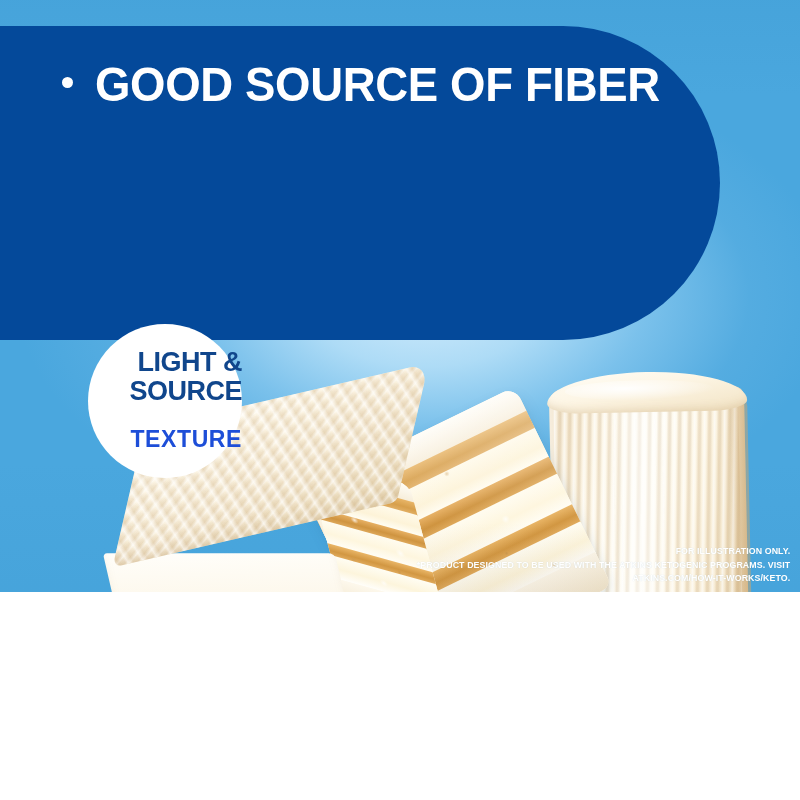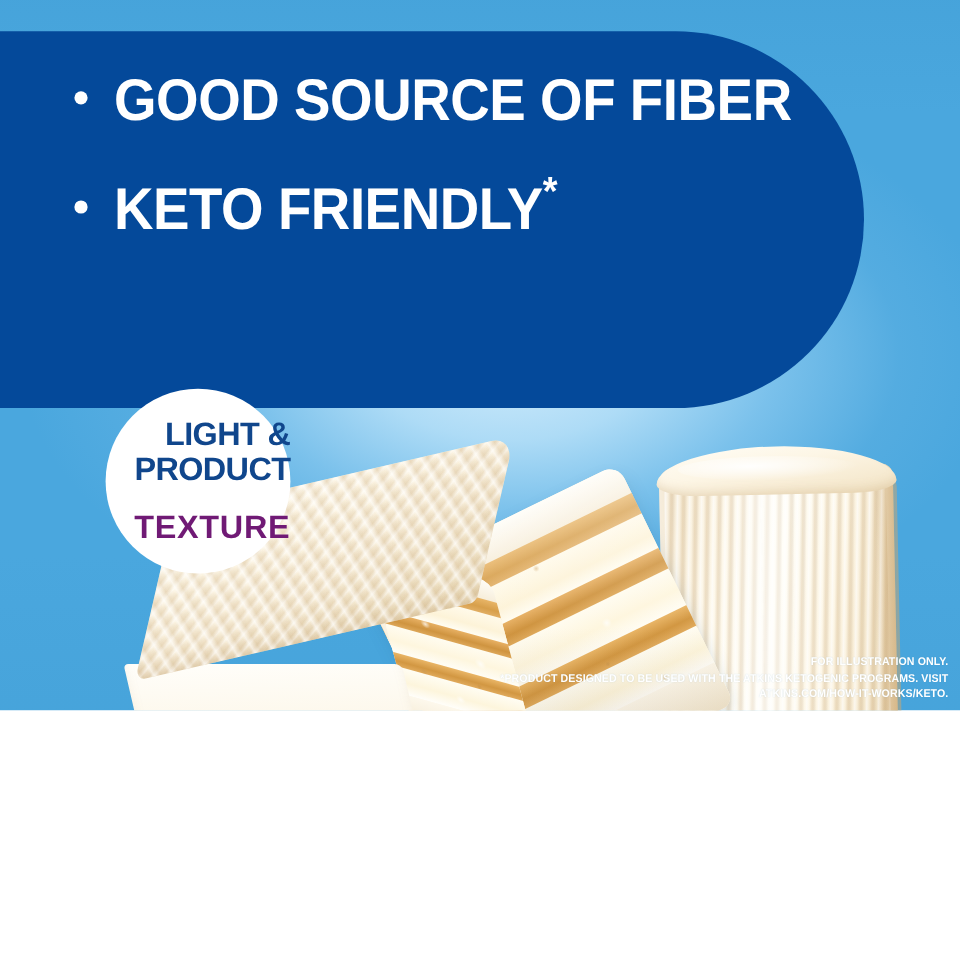--- a/index.html
+++ b/index.html
@@ -106,22 +106,22 @@
     z-index: 5;
   }
   .badge-l1, .badge-l2 {
     color: #10468c;
     font-size: 27px;
     font-weight: bold;
     line-height: 29px;
     letter-spacing: -0.5px;
   }
   .badge-l3 {
-    color: #701a75;
-    font-size: 27px;
+    color: #1d4ed8;
+    font-size: 23px;
     font-weight: bold;
     line-height: 30px;
     letter-spacing: 0.6px;
     margin-top: 18px;
   }
 
   
   .product-scene {
     position: absolute;
     left: 0;
@@ -367,30 +367,26 @@
   <div class="navy-panel"></div>
 
   <div class="bullets">
 
     <div class="bullet-row">
       <span class="bullet-dot"></span>
       <span class="bullet-text">GOOD SOURCE OF FIBER</span>
     </div>
 
 
-    <div class="bullet-row">
-      <span class="bullet-dot"></span>
-      <span class="bullet-text"><span>KETO FRIENDLY</span><span class="star">*</span></span>
-    </div>
 
   </div>
 
   <div class="badge">
     <div class="badge-l1">LIGHT &amp;</div>
-    <div class="badge-l2">PRODUCT</div>
+    <div class="badge-l2">SOURCE</div>
     <div class="badge-l3">TEXTURE</div>
   </div>
 
   <div class="product-scene">
 
     <div class="bar bar-right">
       <div class="br-body"></div>
       <div class="br-ridges"></div>
       <div class="br-edge-r"></div>
       <div class="br-edge-bot"></div>

